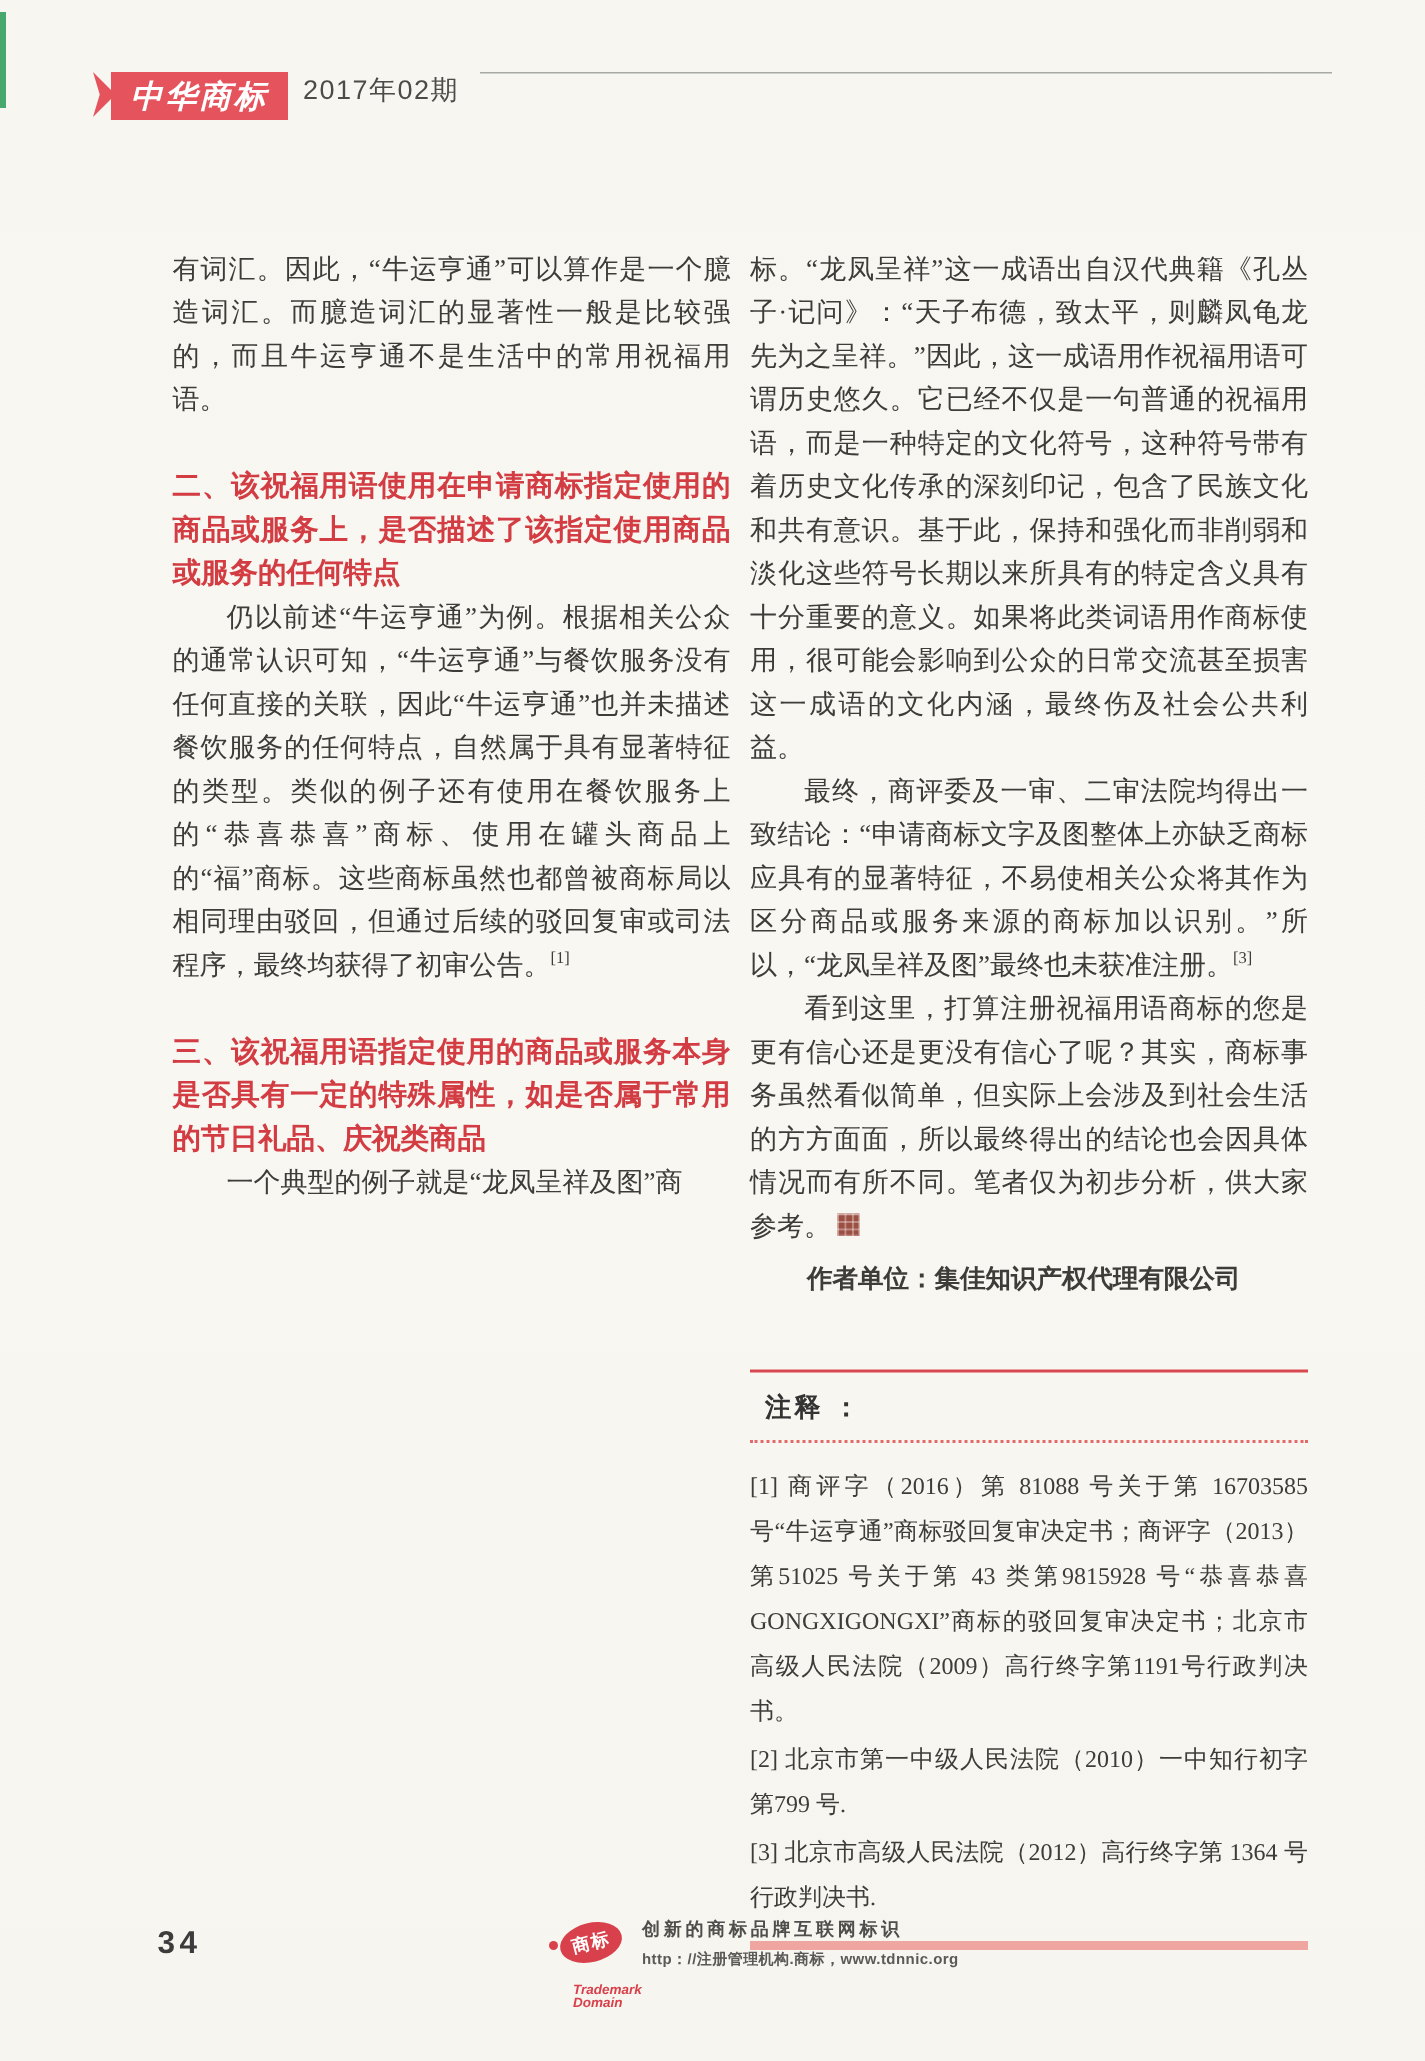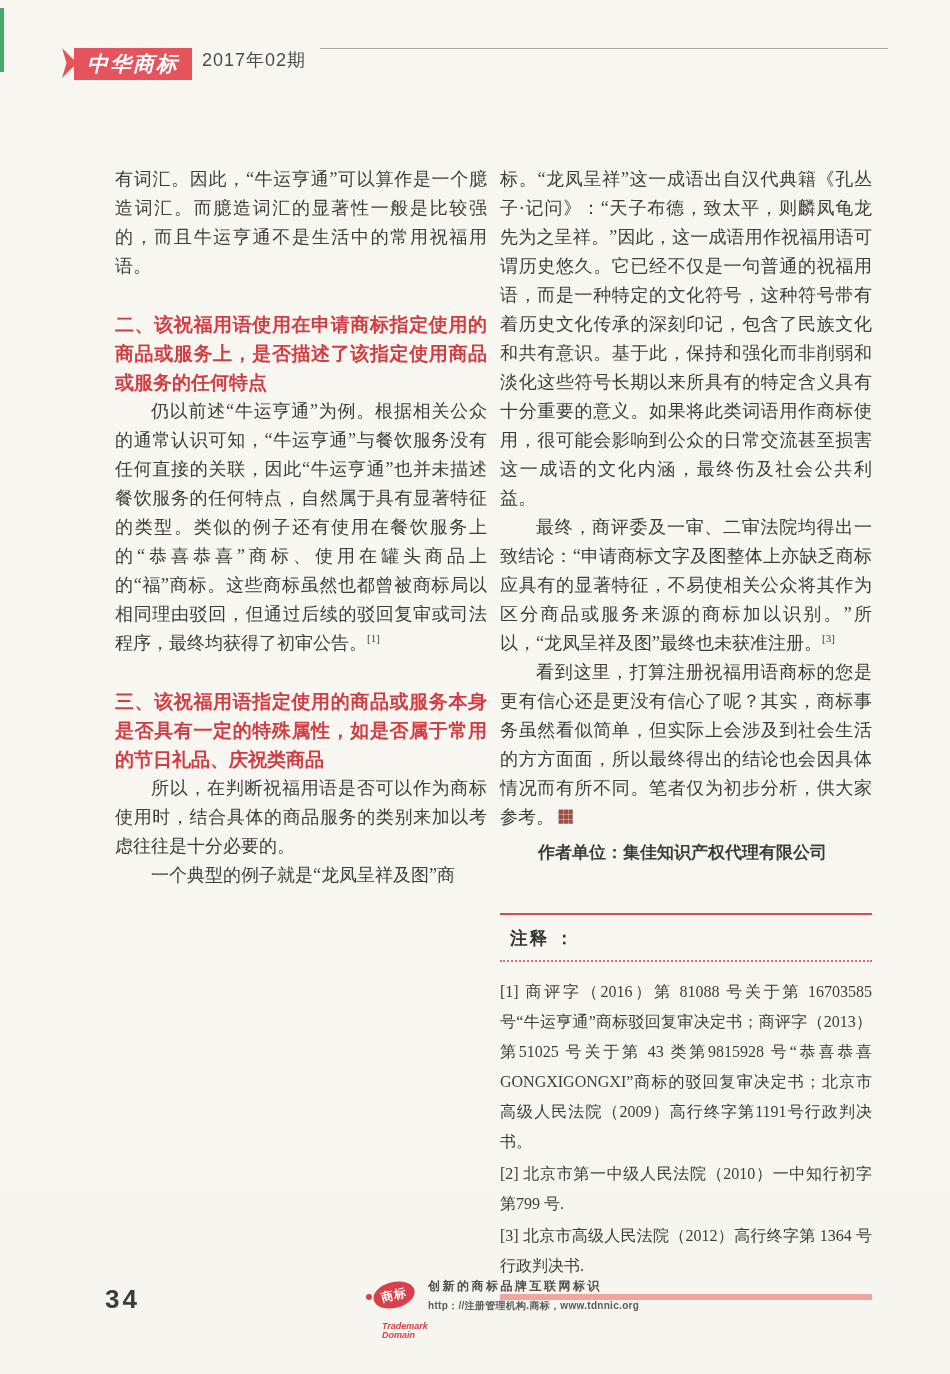--- a/index.html
+++ b/index.html
@@ -35,21 +35,21 @@
   
   .notes{margin-top:46px;border-top:2px solid #d94850;}
   .notes-title{font-size:17.5px;font-weight:bold;color:#333;padding:9px 0 7px 10px;
         border-bottom:2px dotted #e26a6a;letter-spacing:2px;}
   .notes-items{padding-top:15px;font-size:16px;line-height:30px;}
   .notes-items p.note{margin:0 0 2px;}
   .notes-bottom-rule{height:6px;background:#efa5a0;margin-top:13px;}
 
   
   footer{position:absolute;left:0;top:1276px;width:950px;height:60px;font-family:"Liberation Sans",sans-serif;}
-  .page-num{position:absolute;left:105px;top:8px;font-size:26px;font-weight:bold;color:#3c3c3c;letter-spacing:3px;}
+  .page-num{position:absolute;left:105px;top:8px;font-size:21px;font-weight:bold;color:#3c3c3c;letter-spacing:3px;}
   .footer-brand{position:absolute;left:366px;top:2px;display:flex;align-items:flex-start;}
   .brand-mark{position:relative;width:52px;height:44px;flex:0 0 auto;}
   .brand-dot{position:absolute;left:0;top:16px;width:6px;height:6px;border-radius:50%;background:#d8414b;}
   .brand-ellipse{position:absolute;left:7px;top:4px;width:42px;height:26px;background:#d8414b;border-radius:50%;
         transform:rotate(-14deg);color:#fff;font-size:12px;font-weight:bold;
         display:flex;align-items:center;justify-content:center;letter-spacing:1px;}
   .brand-en{position:absolute;left:16px;top:44px;font-size:9px;font-style:italic;font-weight:bold;
         color:#d8414b;line-height:9px;white-space:nowrap;}
   .brand-text{margin-left:10px;}
   .tagline{font-size:12px;font-weight:bold;color:#4e4e4c;letter-spacing:2.5px;}
@@ -69,21 +69,20 @@
     <span class="header-rule"></span>
   </header>
 
   <main class="columns">
     <section class="col">
       <div id="col-blocks-0">
           <p class="para">有词汇。因此，“牛运亨通”可以算作是一个臆造词汇。而臆造词汇的显著性一般是比较强的，而且牛运亨通不是生活中的常用祝福用语。</p>
           <h3 class="heading">二、该祝福用语使用在申请商标指定使用的商品或服务上，是否描述了该指定使用商品或服务的任何特点</h3>
           <p class="para indent">仍以前述“牛运亨通”为例。根据相关公众的通常认识可知，“牛运亨通”与餐饮服务没有任何直接的关联，因此“牛运亨通”也并未描述餐饮服务的任何特点，自然属于具有显著特征的类型。类似的例子还有使用在餐饮服务上的“恭喜恭喜”商标、使用在罐头商品上的“福”商标。这些商标虽然也都曾被商标局以相同理由驳回，但通过后续的驳回复审或司法程序，最终均获得了初审公告。<sup>[1]</sup></p>
           <h3 class="heading">三、该祝福用语指定使用的商品或服务本身是否具有一定的特殊属性，如是否属于常用的节日礼品、庆祝类商品</h3>
-          <p class="para indent">所以，在判断祝福用语是否可以作为商标使用时，结合具体的商品服务的类别来加以考虑往往是十分必要的。</p>
           <p class="para indent">一个典型的例子就是“龙凤呈祥及图”商</p>
         </div>
     </section>
     <section class="col">
       <div id="col-blocks-1">
           <p class="para">标。“龙凤呈祥”这一成语出自汉代典籍《孔丛子·记问》：“天子布德，致太平，则麟凤龟龙先为之呈祥。”因此，这一成语用作祝福用语可谓历史悠久。它已经不仅是一句普通的祝福用语，而是一种特定的文化符号，这种符号带有着历史文化传承的深刻印记，包含了民族文化和共有意识。基于此，保持和强化而非削弱和淡化这些符号长期以来所具有的特定含义具有十分重要的意义。如果将此类词语用作商标使用，很可能会影响到公众的日常交流甚至损害这一成语的文化内涵，最终伤及社会公共利益。</p>
           <p class="para indent">最终，商评委及一审、二审法院均得出一致结论：“申请商标文字及图整体上亦缺乏商标应具有的显著特征，不易使相关公众将其作为区分商品或服务来源的商标加以识别。”所以，“龙凤呈祥及图”最终也未获准注册。<sup>[3]</sup></p>
           <p class="para indent">看到这里，打算注册祝福用语商标的您是更有信心还是更没有信心了呢？其实，商标事务虽然看似简单，但实际上会涉及到社会生活的方方面面，所以最终得出的结论也会因具体情况而有所不同。笔者仅为初步分析，供大家参考。<span class="endstamp"></span></p>
           <p class="author">作者单位：集佳知识产权代理有限公司</p>
         </div>

